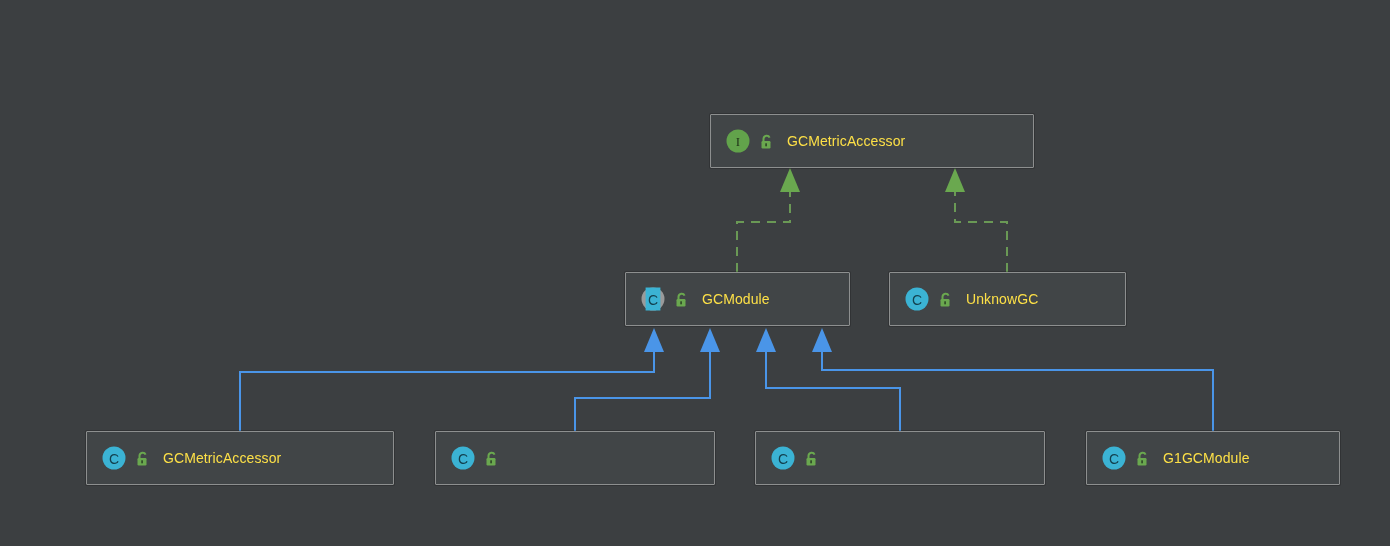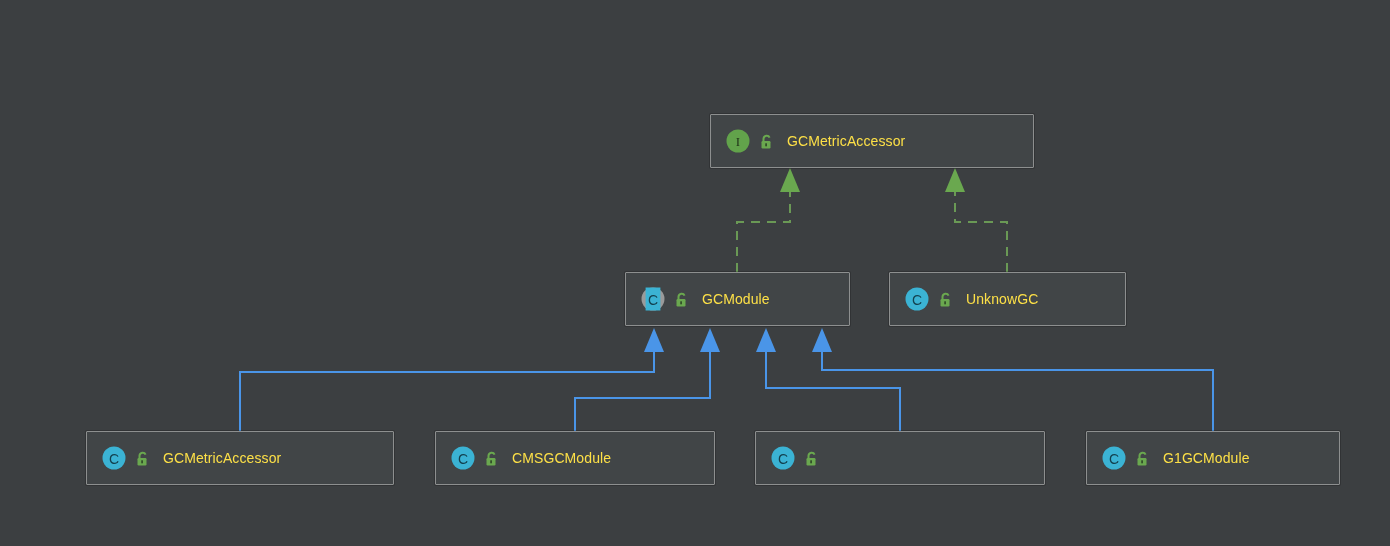--- a/index.html
+++ b/index.html
@@ -179,21 +179,20 @@
         <text x="13" y="18.5" text-anchor="middle" font-family="Liberation Sans, sans-serif" font-size="14" fill="#13414f">C</text>
       </svg>
     </span>
     <span class="icon-visibility">
       <svg viewBox="0 0 18 18" width="18" height="18">
         <path d="M5.5 8 V5.6 A3.2 3.2 0 0 1 11.6 4.6" fill="none" stroke="#6aa84f" stroke-width="2"></path>
         <rect x="3.5" y="8" width="9" height="7.5" rx="1.2" fill="#6aa84f"></rect>
         <rect x="7.2" y="10.3" width="1.8" height="3" fill="#33502a"></rect>
       </svg>
     </span>
-    <span class="node-label">CMSGCModule</span>
   </div>
 
   <div class="uml-node" style="left:755px; top:431px; width:290px;">
     <span class="icon-stereotype">
       <svg viewBox="0 0 26 26" width="26" height="26">
         <circle cx="13" cy="13" r="11.5" fill="#3bb3d4"></circle>
         <text x="13" y="18.5" text-anchor="middle" font-family="Liberation Sans, sans-serif" font-size="14" fill="#13414f">C</text>
       </svg>
     </span>
     <span class="icon-visibility">

